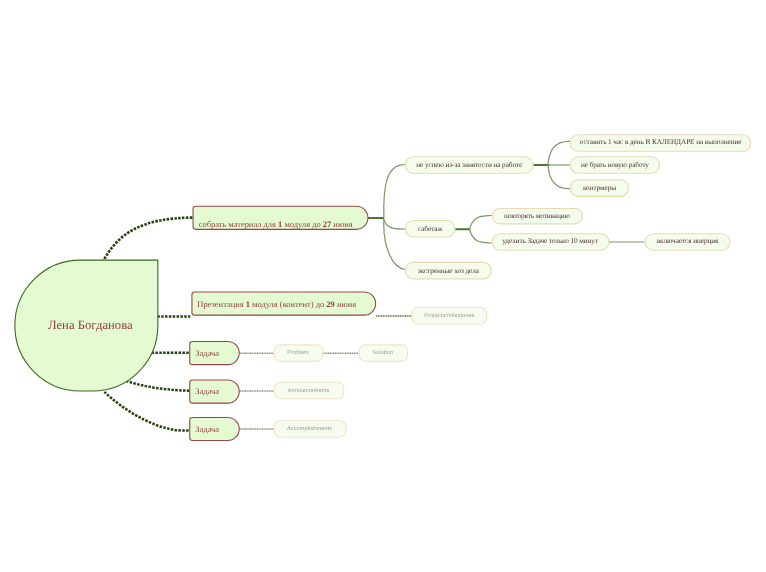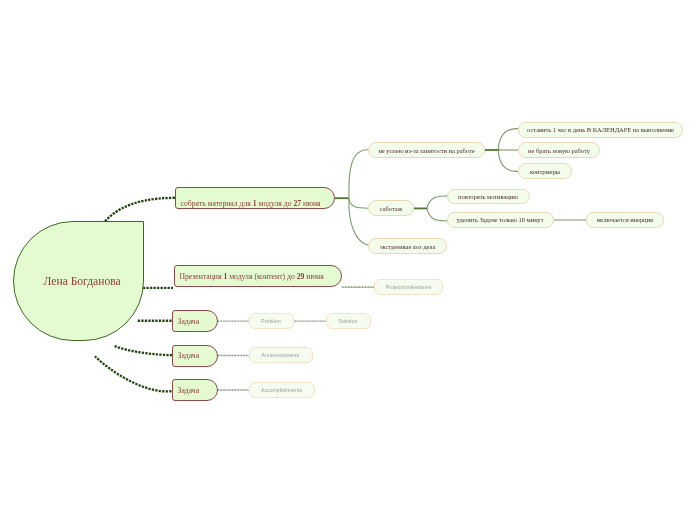--- a/index.html
+++ b/index.html
@@ -3,21 +3,21 @@
 <meta charset="utf-8">
 <title>Mind map</title>
 <style>
   html,body{margin:0;padding:0;}
   body{width:696px;height:520px;background:#ffffff;overflow:hidden;
        font-family:"Liberation Serif",serif;}
   #stage{position:relative;width:696px;height:520px;overflow:hidden;}
   svg.links{position:absolute;left:0;top:0;width:696px;height:520px;pointer-events:none;}
 
   
-  .root-node{position:absolute;left:12.6px;top:221px;width:129px;height:118px;
+  .root-node{position:absolute;left:12.6px;top:236px;width:129px;height:118px;
     background:#e4fbd2;border:1.3px solid #3c6a20;
     border-radius:60px 0 60px 60px;
     display:flex;align-items:center;justify-content:center;}
   .root-label{font-size:11.55px;color:#8f3b38;position:relative;left:4px;top:-0.5px;
     white-space:nowrap;}
 
   
   .node{position:absolute;box-sizing:border-box;display:flex;align-items:center;
         justify-content:center;white-space:nowrap;}
 

